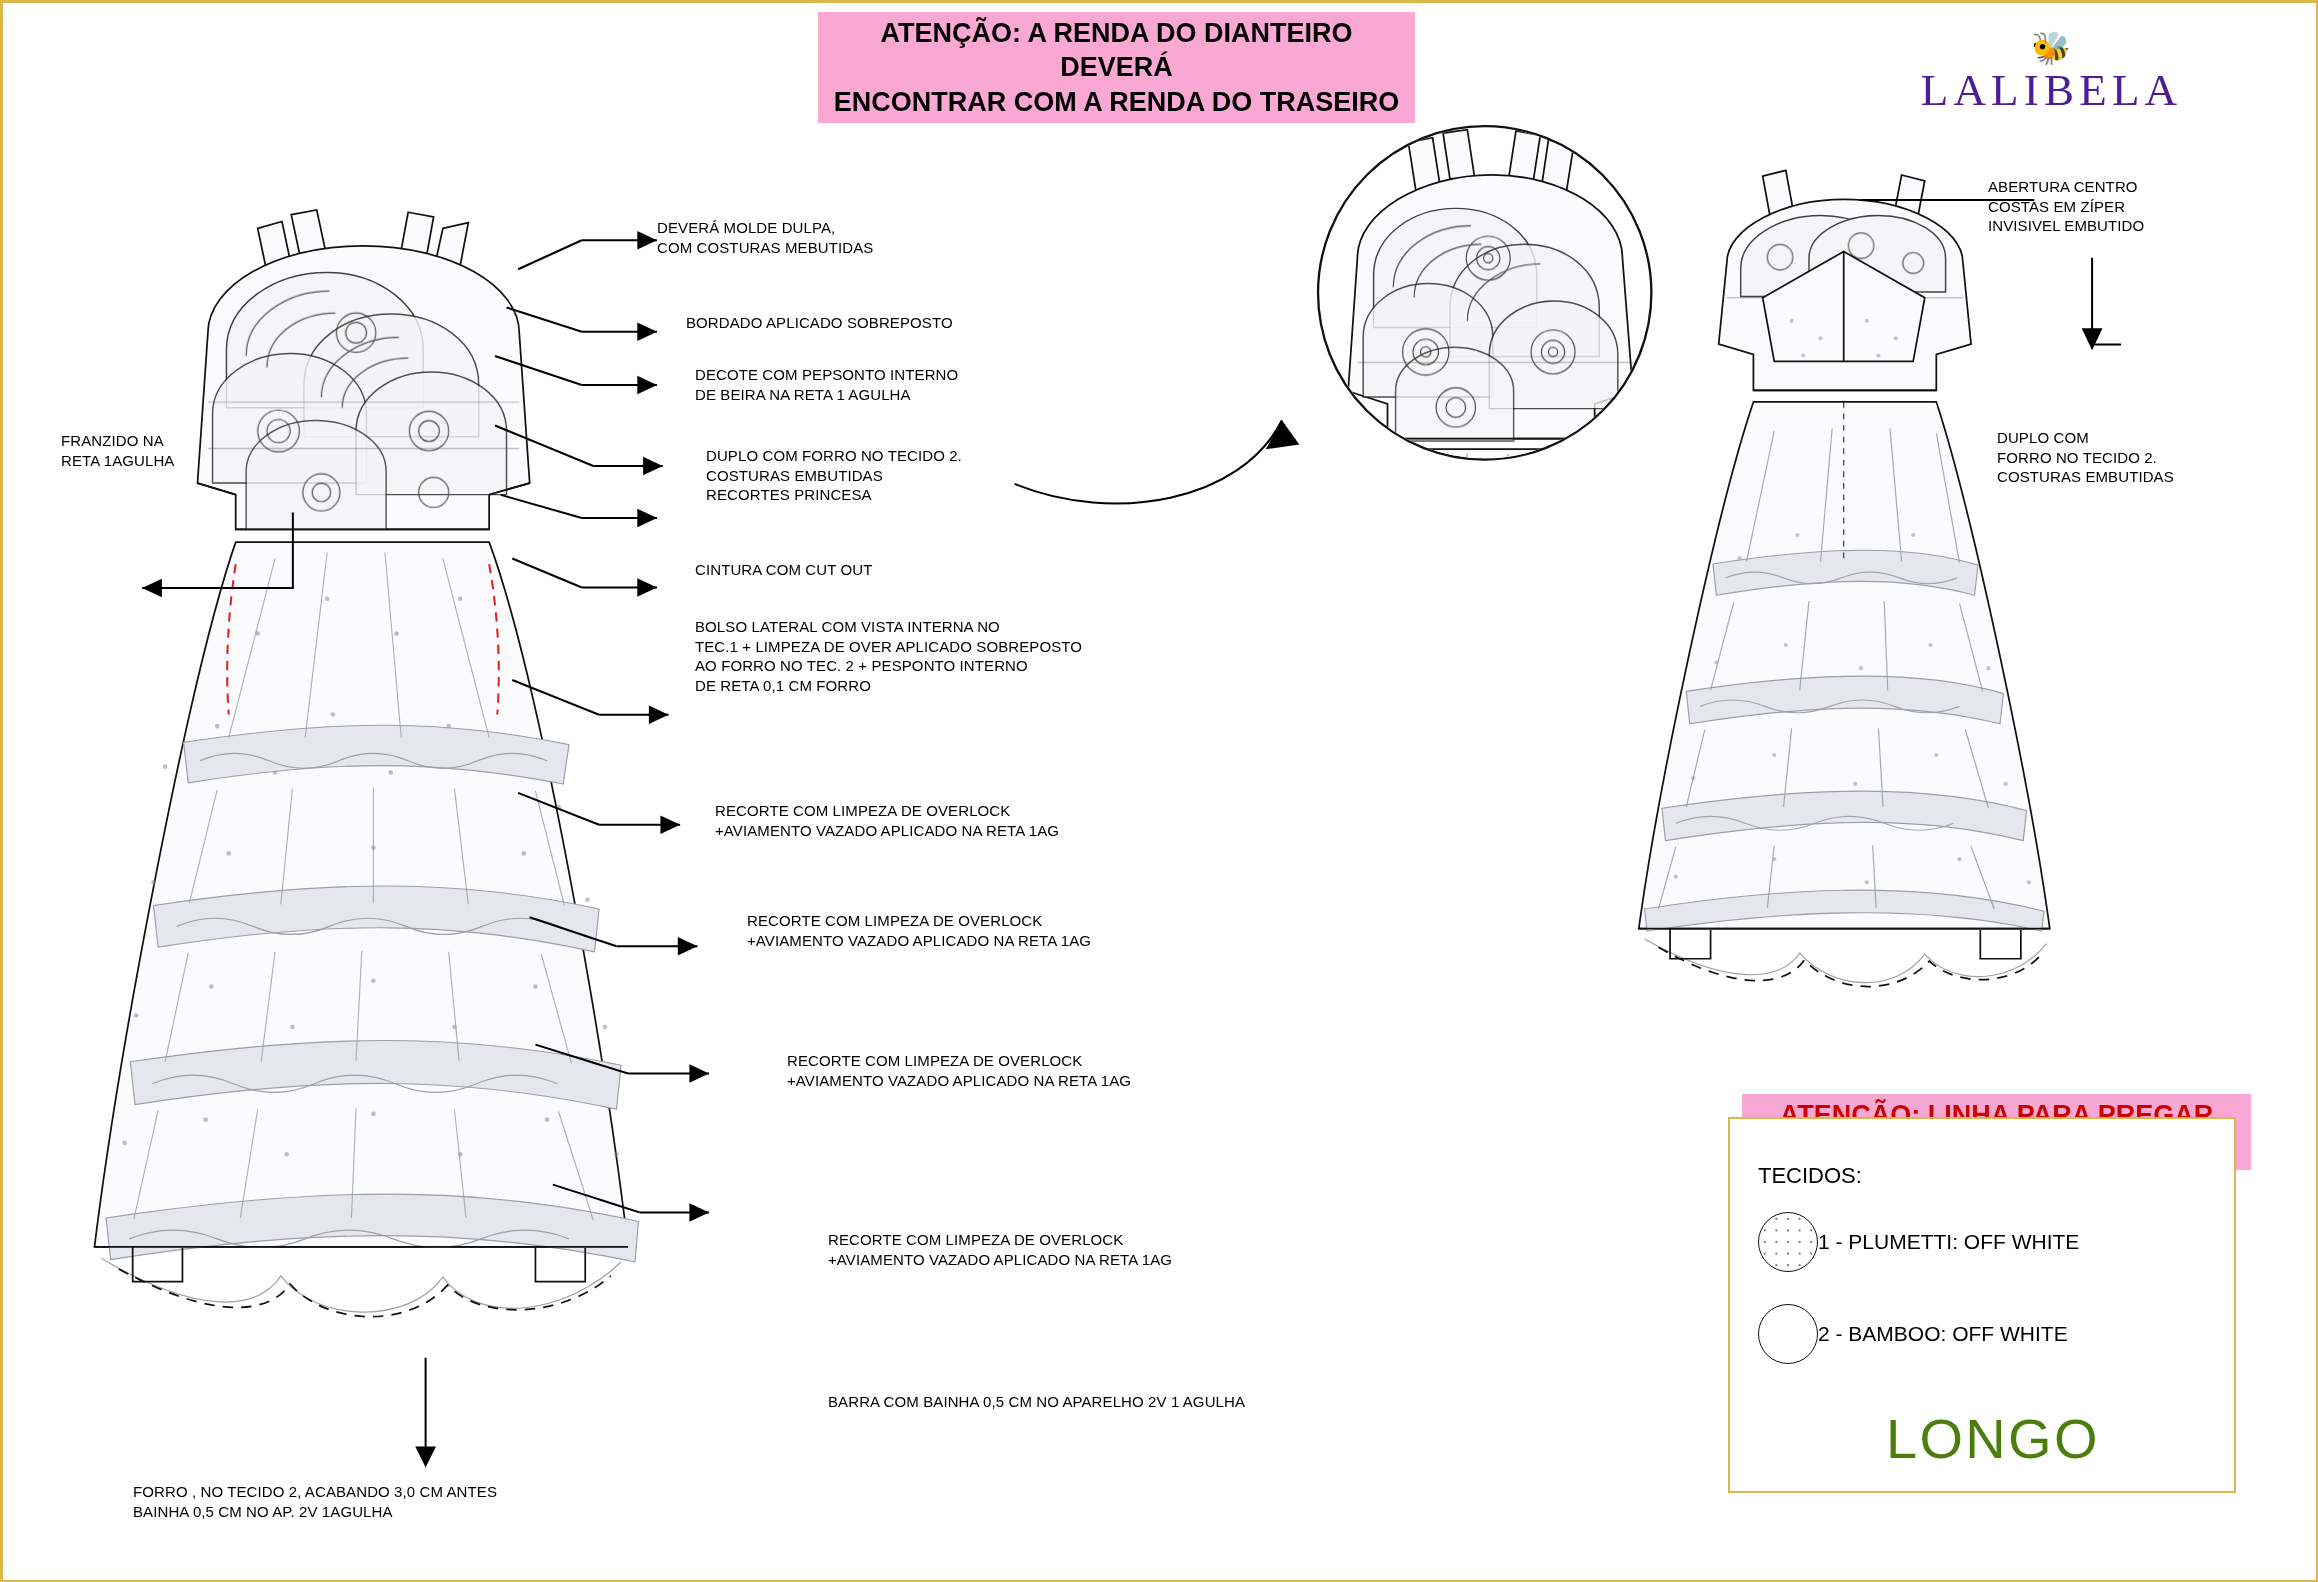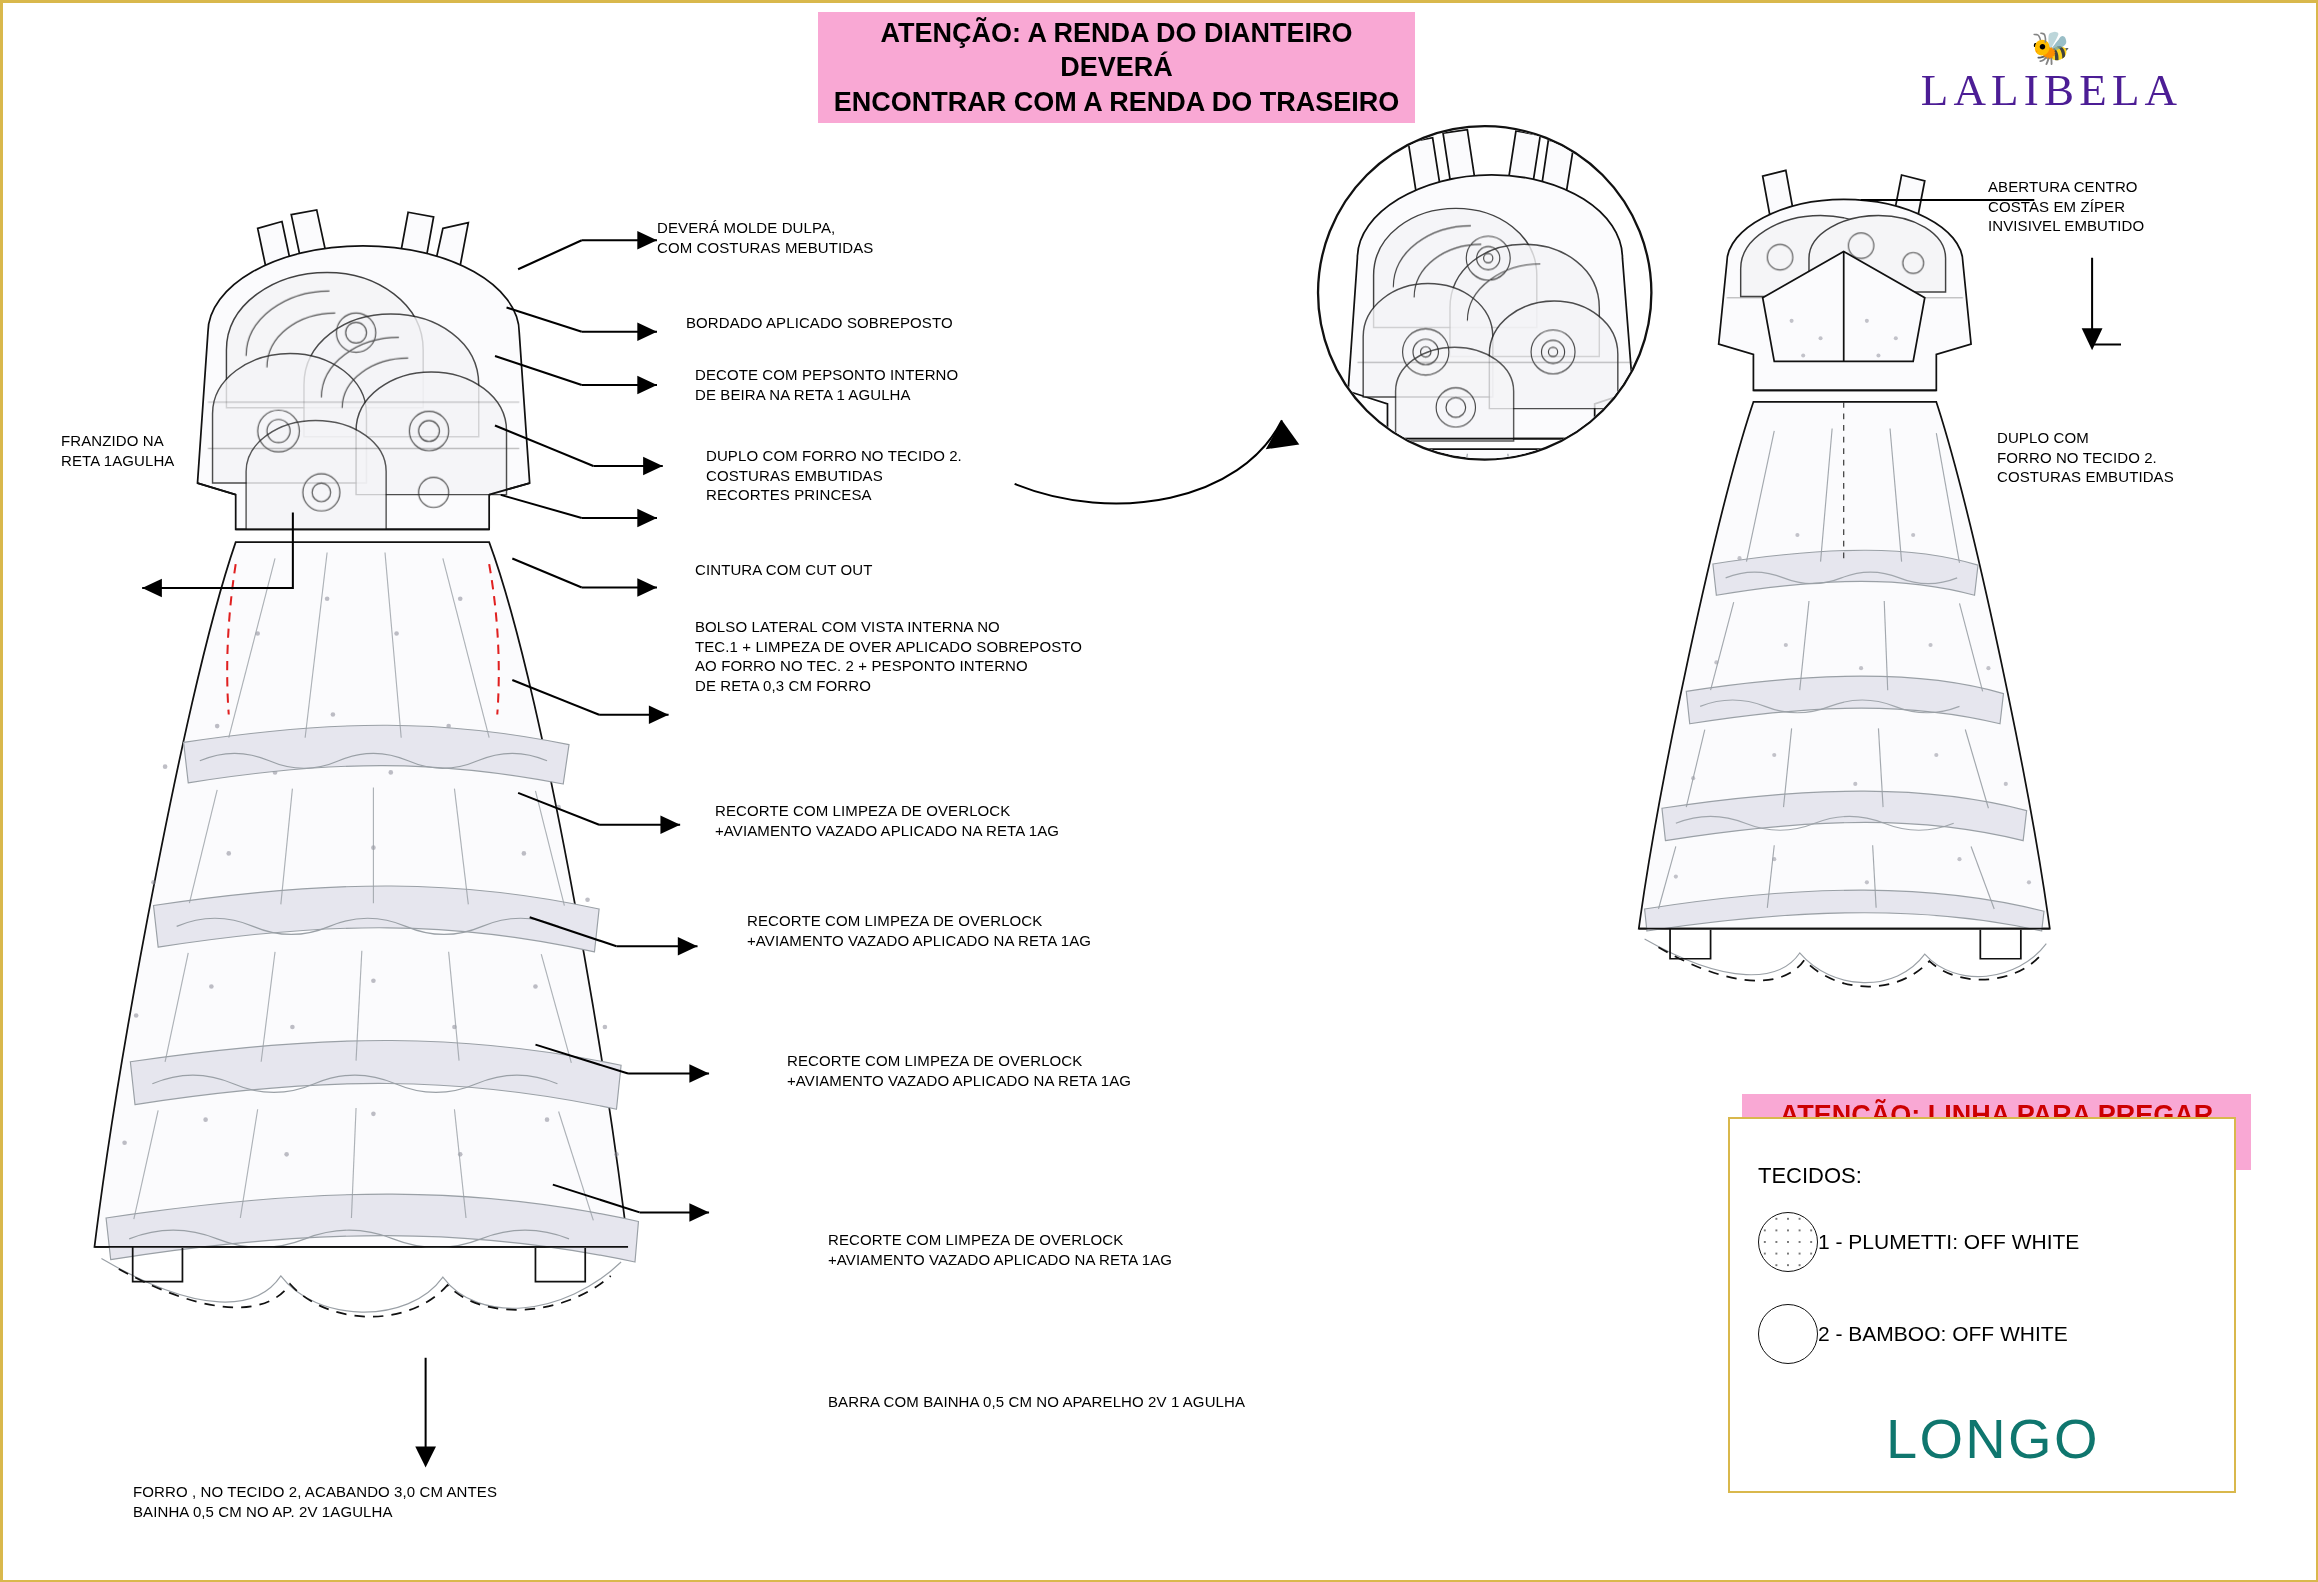--- a/index.html
+++ b/index.html
@@ -97,21 +97,21 @@
     background-size: 11.6px 11.6px;
   }
   .legend-label {
     font-size: 21px;
     color: #000;
   }
   .longo {
     position: absolute;
     font-size: 56px;
     letter-spacing: 2.3px;
-    color: #0f766e;
+    color: #4d7c0f;
   }
 
   
   svg.flat {
     position: absolute;
     overflow: visible;
   }
   .ln { fill: none; stroke: #111111; stroke-width: 3; }
   .ln-thin { fill: none; stroke: #333333; stroke-width: 2; }
   .ln-light { fill: none; stroke: #9aa0a6; stroke-width: 2; }
@@ -465,21 +465,21 @@
 
   <div class="note" style="left:703px; top:443px;">DUPLO COM FORRO NO TECIDO 2.
 COSTURAS EMBUTIDAS
 RECORTES PRINCESA</div>
 
   <div class="note" style="left:692px; top:557px;">CINTURA COM CUT OUT</div>
 
   <div class="note" style="left:692px; top:614px;">BOLSO LATERAL COM VISTA INTERNA  NO
 TEC.1 +  LIMPEZA DE OVER APLICADO SOBREPOSTO
 AO FORRO NO  TEC. 2 + PESPONTO INTERNO
-DE RETA 0,3 CM FORRO</div>
+DE RETA 0,1 CM FORRO</div>
 
   <div class="note" style="left:712px; top:798px;">RECORTE  COM LIMPEZA DE OVERLOCK
 +AVIAMENTO VAZADO APLICADO NA RETA 1AG</div>
 
   <div class="note" style="left:744px; top:908px;">RECORTE  COM LIMPEZA DE OVERLOCK
 +AVIAMENTO VAZADO APLICADO NA RETA 1AG</div>
 
   <div class="note" style="left:784px; top:1048px;">RECORTE  COM LIMPEZA DE OVERLOCK
 +AVIAMENTO VAZADO APLICADO NA RETA 1AG</div>
 

